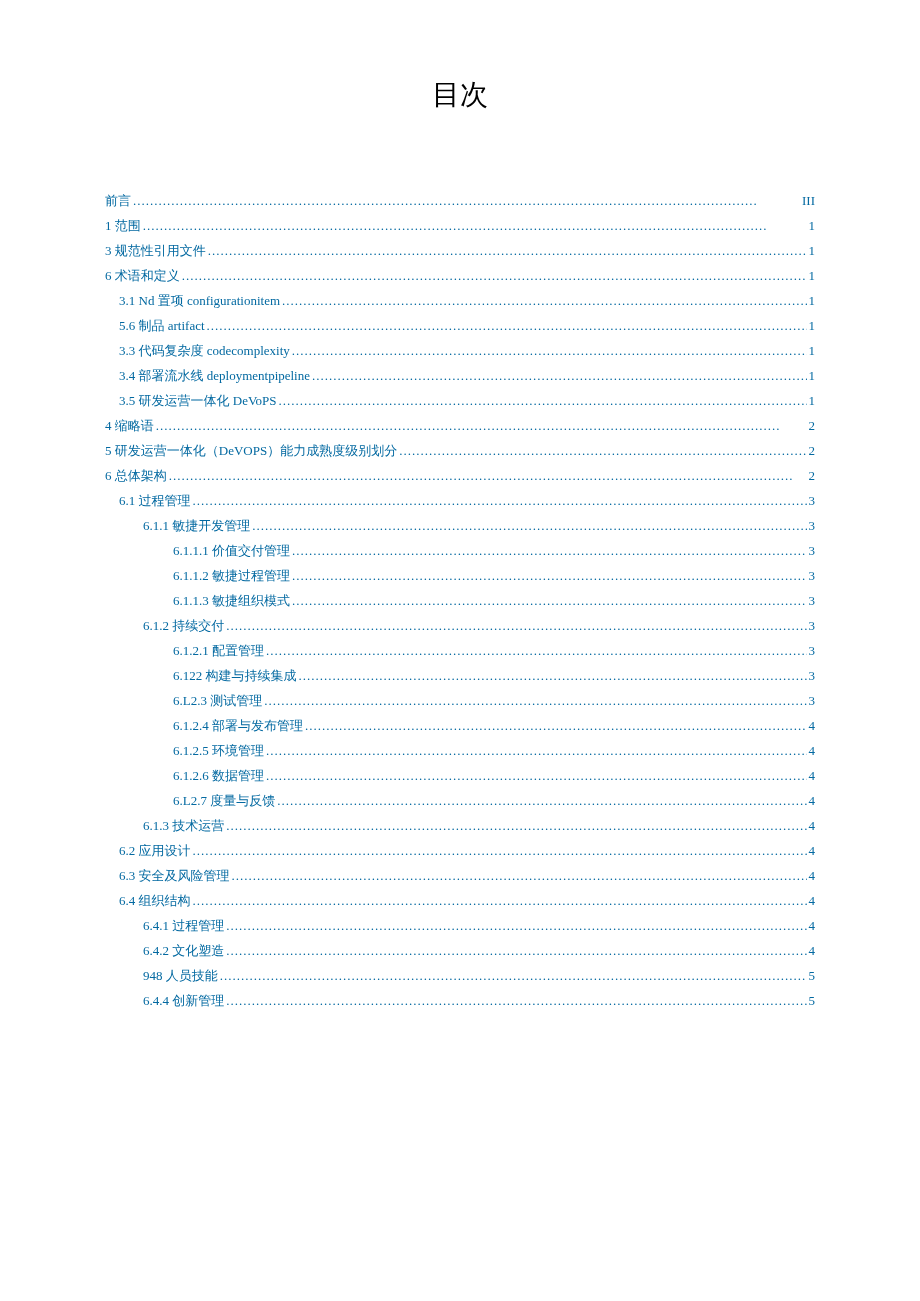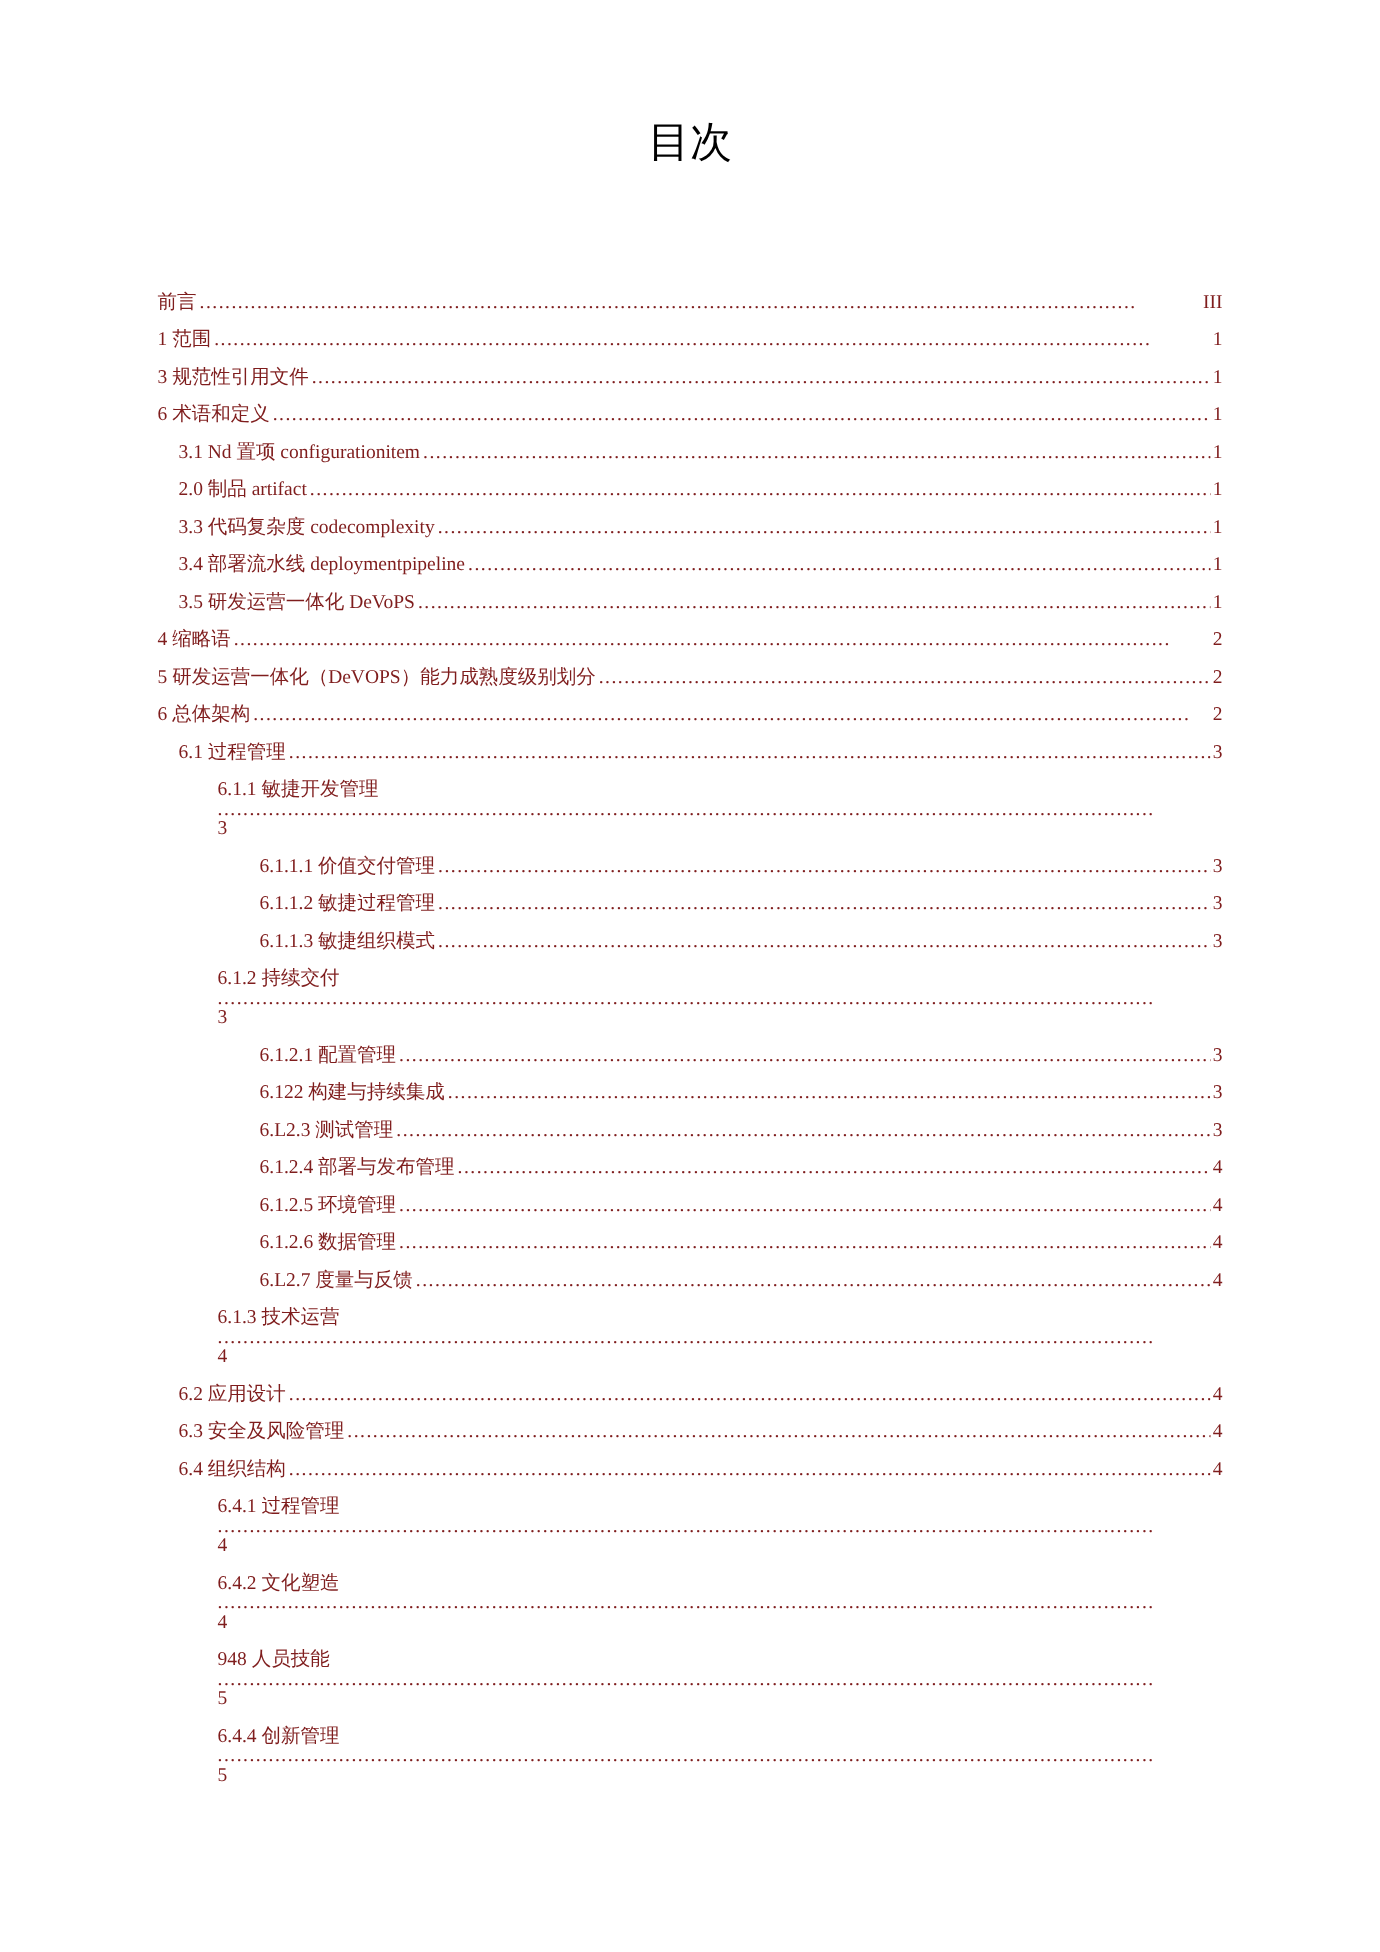--- a/index.html
+++ b/index.html
@@ -20,40 +20,39 @@
     .title {
       text-align: center;
       font-size: 28px;
       font-weight: normal;
       margin-bottom: 80px;
       font-family: "SimHei", "黑体", sans-serif;
     }
     .toc {
       font-size: 13px;
       line-height: 1.0;
-      color: #7f1d1d;
+      color: #0369a1;
     }
     .toc-entry {
       display: flex;
       align-items: baseline;
       margin-bottom: 12px;
       white-space: nowrap;
     }
     .toc-entry.level-0 {
       margin-left: 0;
     }
     .toc-entry.level-1 {
     }
     .toc-entry.level-1b {
       margin-left: 14px;
       margin-top: 12px;
     }
     .toc-entry.level-2 {
       margin-left: 38px;
-      flex-direction: column;
     }
     .toc-entry.level-3 {
       margin-left: 68px;
     }
     .toc-label {
       flex-shrink: 0;
     }
     .toc-dots {
       flex: 1;
       overflow: hidden;
@@ -93,21 +92,21 @@
         <span class="toc-label">6 术语和定义</span>
         <span class="toc-dots"></span>
         <span class="toc-page">1</span>
       </div>
       <div class="toc-entry level-1b">
         <span class="toc-label">3.1  Nd 置项 configurationitem</span>
         <span class="toc-dots"></span>
         <span class="toc-page">1</span>
       </div>
       <div class="toc-entry level-1b">
-        <span class="toc-label">2.0  制品 artifact</span>
+        <span class="toc-label">5.6  制品 artifact</span>
         <span class="toc-dots"></span>
         <span class="toc-page">1</span>
       </div>
       <div class="toc-entry level-1b">
         <span class="toc-label">3.3  代码复杂度 codecomplexity</span>
         <span class="toc-dots"></span>
         <span class="toc-page">1</span>
       </div>
       <div class="toc-entry level-1b">
         <span class="toc-label">3.4  部署流水线 deploymentpipeline</span>

